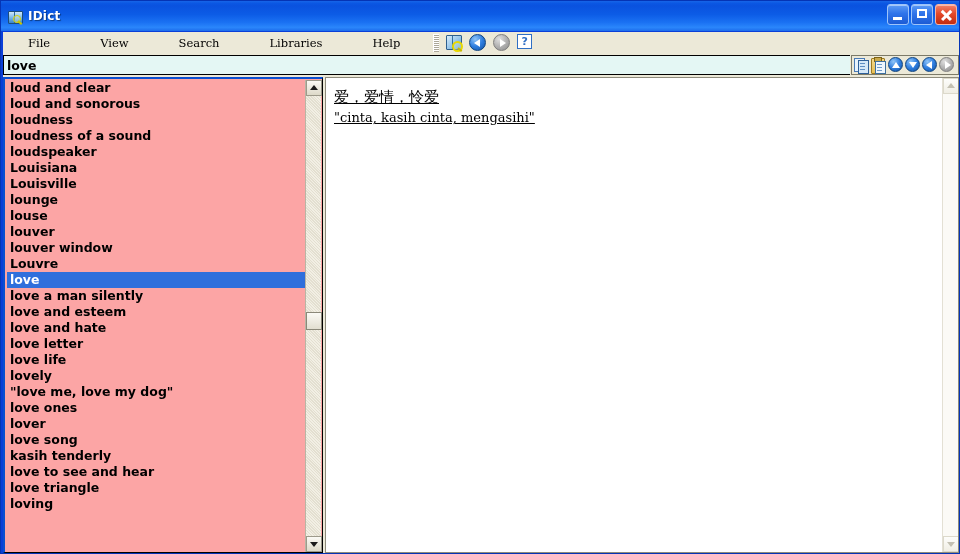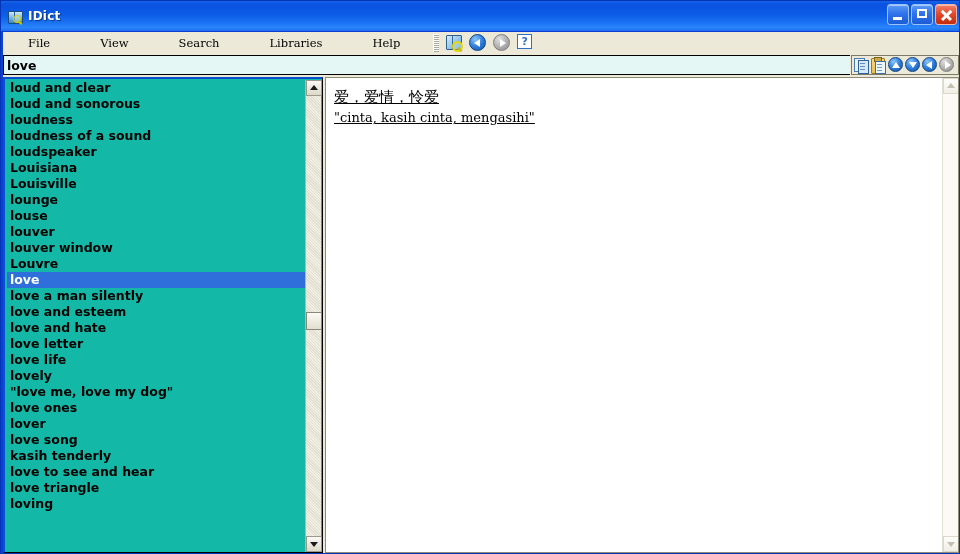--- a/index.html
+++ b/index.html
@@ -306,21 +306,21 @@
     width: 956px;
     height: 476px;
     background: #ece9d8;
   }
 
   
   .listpane {
     position: absolute;
     left: 0; top: 0;
     width: 320px; height: 476px;
-    background: #14b8a6;
+    background: #fca5a5;
     border: 1px solid #000000;
     border-top: 2px solid #0a4fd0;
     border-left: 2px solid #0a4fd0;
     box-sizing: border-box;
     overflow: hidden;
   }
   .wordlist {
     position: absolute;
     left: 2px; top: 1px;
     width: 300px;

